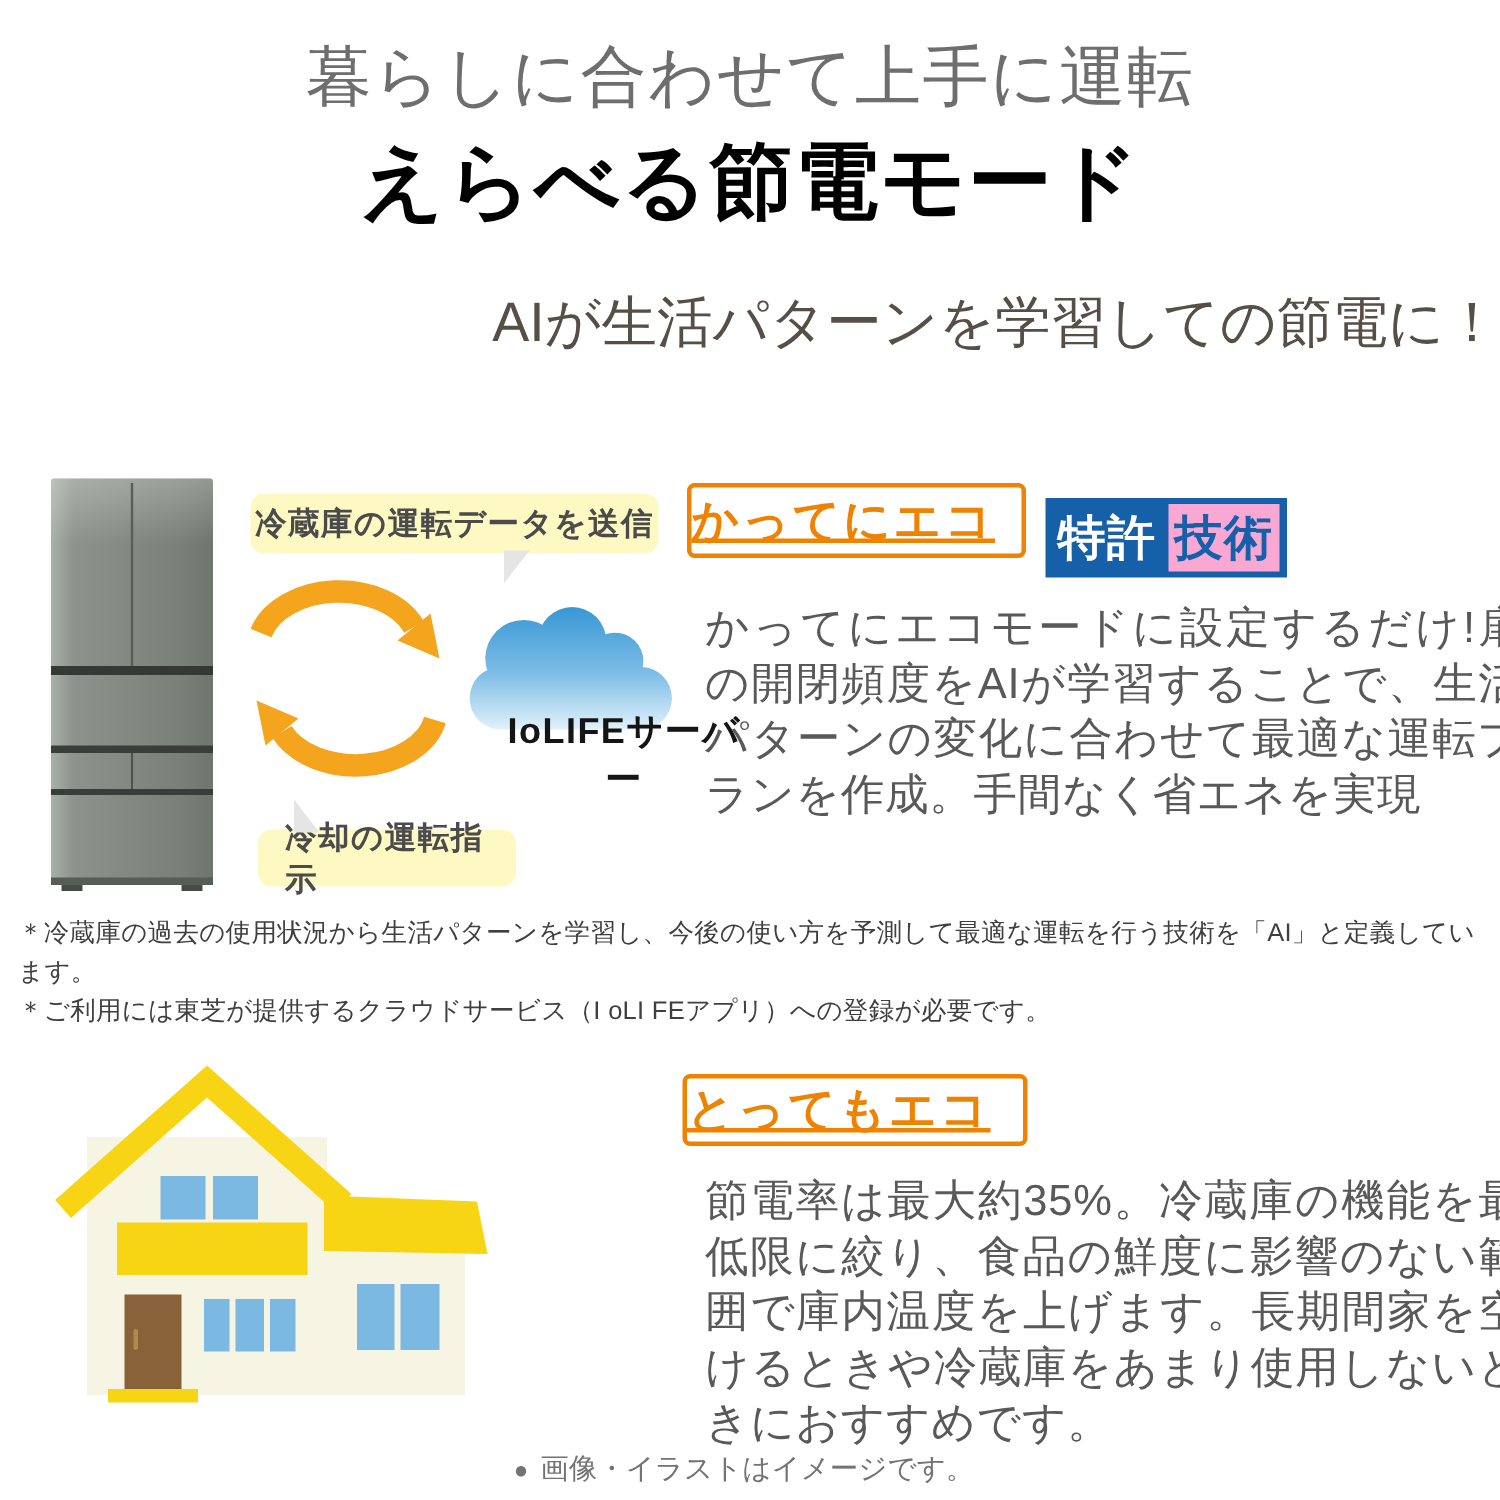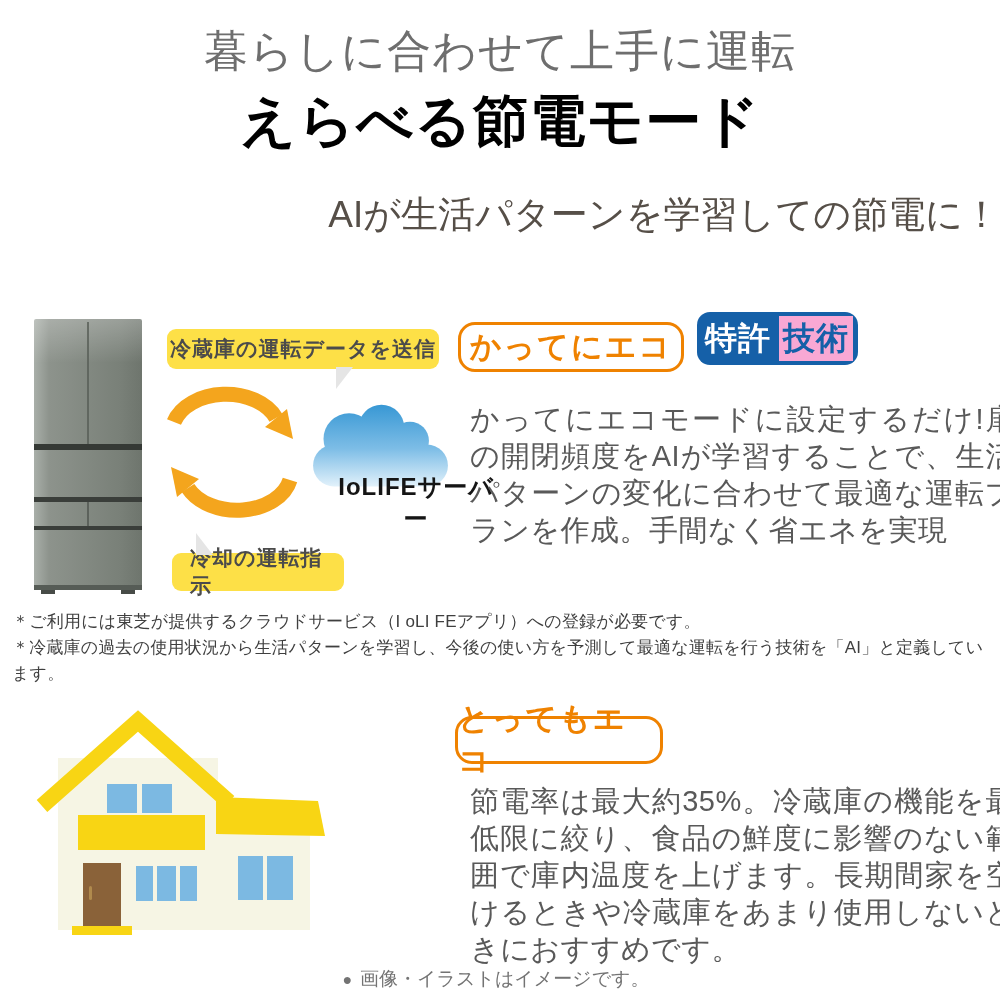--- a/index.html
+++ b/index.html
@@ -25,21 +25,21 @@
   }
   .sub-headline {
     position: absolute; top: 193px; left: 0; width: 1000px;
     text-align: right; font-size: 37px; font-weight: 400;
     color: #564f48; line-height: 43px;
   }
 
   
   .fridge-svg { position: absolute; left: 33px; top: 318px; }
   .bubble {
-    position: absolute; background: #fde047; border-radius: 9px;
+    position: absolute; background: #fef9c3; border-radius: 9px;
     color: #4b4b4b; font-weight: 700; font-size: 21px;
     display: flex; align-items: center; justify-content: center;
     letter-spacing: 1px;
   }
   .bubble-top { left: 167px; top: 329px; width: 272px; height: 40px; }
   .bubble-top .tail {
     position: absolute; top: 38px; left: 62%;
     width: 0; height: 0;
     border-top: 22px solid #e5e5e5; border-right: 17px solid transparent;
   }
@@ -54,33 +54,33 @@
   .cloud-label {
     position: absolute; left: 295px; top: 471px; width: 170px;
     text-align: center; font-size: 24px; font-weight: 700; color: #151515;
     letter-spacing: 1px;
     margin-left: 36px;
   }
 
   
   .eco-badge {
     position: absolute; background: #ffffff;
-    border: 3px solid #ef8200; border-radius: 17px;
+    border: 3px solid #ef8200; border-radius: 5px;
     color: #ef8200; font-size: 31px; font-weight: 700;
-    display: flex; align-items: center; justify-content: center;
+    display: flex; align-items: center; 
     letter-spacing: 2px;
+    text-decoration: underline;
   }
   .badge-katteni { left: 458px; top: 322px; width: 226px; height: 50px; }
-  .badge-tottemo { left: 455px; top: 716px; width: 208px; height: 48px; }
+  .badge-tottemo { left: 455px; top: 716px; width: 230px; height: 48px; }
 
   .patent-badge {
-    position: absolute; left: 697px; top: 312px; height: 53px;
+    position: absolute; left: 697px; top: 332px; height: 53px;
     background: #1560a8; display: flex; align-items: center;
     padding: 4px 5px 4px 6px;
-    border-radius: 13px;
   }
   .patent-left {
     color: #ffffff; font-size: 32px; font-weight: 700;
     padding: 0 5px 0 2px; letter-spacing: 1px;
   }
   .patent-right-box {
     background: #f9a8d4; height: 45px; display: flex; align-items: center;
     margin-left: 3px; padding: 0 4px;
   }
   .patent-right { color: #1560a8; font-size: 32px; font-weight: 700; letter-spacing: 1px; }
@@ -186,22 +186,22 @@
   <div class="patent-badge">
     <span class="patent-left">特許</span>
     <span class="patent-right-box">
       <span class="patent-right">技術</span>
     </span>
   </div>
 
   <div class="para para-katteni">かってにエコモードに設定するだけ!扉の開閉頻度をAIが学習することで、生活パターンの変化に合わせて最適な運転プランを作成。手間なく省エネを実現</div>
 
   <div class="footnotes">
+    <div class="footnote">＊冷蔵庫の過去の使用状況から生活パターンを学習し、今後の使い方を予測して最適な運転を行う技術を「AI」と定義しています。</div>
     <div class="footnote">＊ご利用には東芝が提供するクラウドサービス（I oLI FEアプリ）への登録が必要です。</div>
-    <div class="footnote">＊冷蔵庫の過去の使用状況から生活パターンを学習し、今後の使い方を予測して最適な運転を行う技術を「AI」と定義しています。</div>
   </div>
 
   <svg class="house-svg" width="310" height="265" viewBox="0 0 310 265" aria-hidden="true">
     <rect x="38" y="58" width="160" height="172" fill="#f6f5e4"></rect>
     <rect x="196" y="112" width="94" height="118" fill="#f6f5e4"></rect>
     <polygon points="196,97 298,101 305,136 196,134" fill="#f8d514"></polygon>
     <polyline points="22,106 118,21 209,102" stroke="#f8d514" stroke-width="16" fill="none" stroke-linejoin="miter"></polyline>
     <rect x="87" y="84" width="30" height="29" fill="#7cb9e2"></rect>
     <rect x="122" y="84" width="30" height="29" fill="#7cb9e2"></rect>
     <rect x="58" y="115" width="127" height="35" fill="#f8d514"></rect>

